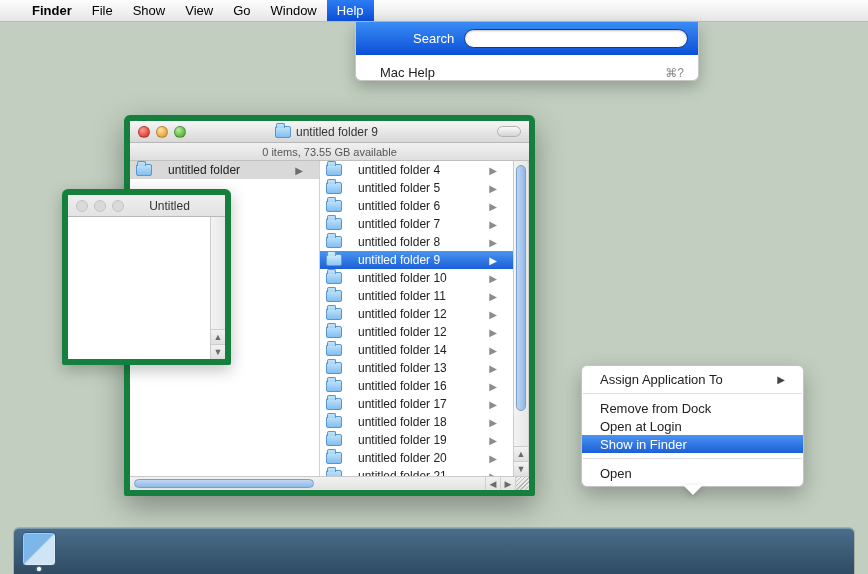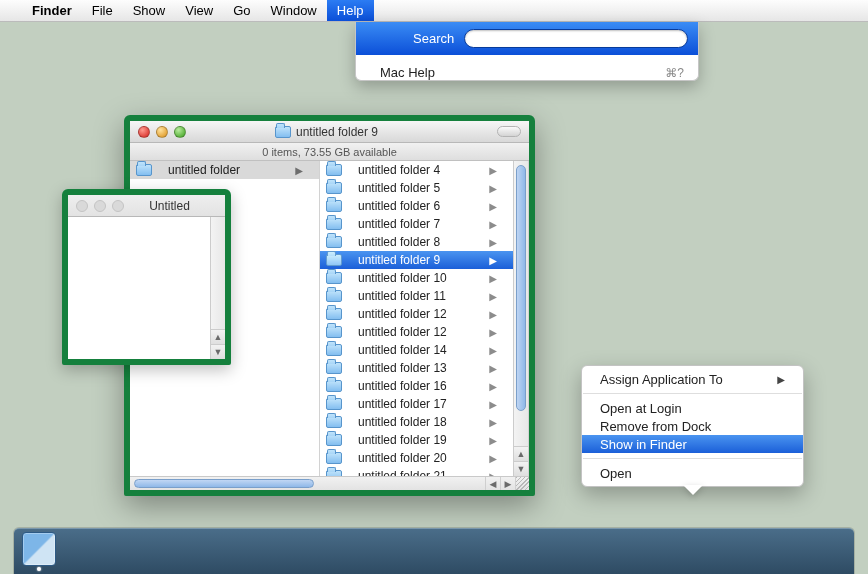--- a/index.html
+++ b/index.html
@@ -380,24 +380,24 @@
   </div>
 </div>
 
 <div class="ctxmenu" id="ctxmenu" style="left:581px; top:365px; width:223px;">
   <div class="row">
       <span>Assign Application To</span>
       <span class="subarrow">▶</span>
     </div>
     <div class="sep"></div>
     <div class="row">
+      <span>Remove from Dock</span>
+    </div>
+    <div class="row">
       <span>Open at Login</span>
-    </div>
-    <div class="row">
-      <span>Remove from Dock</span>
     </div>
     <div class="row sel">
       <span>Show in Finder</span>
     </div>
     <div class="sep"></div>
     <div class="row">
       <span>Open</span>
     </div>
     <div class="tail"></div>
 </div>

